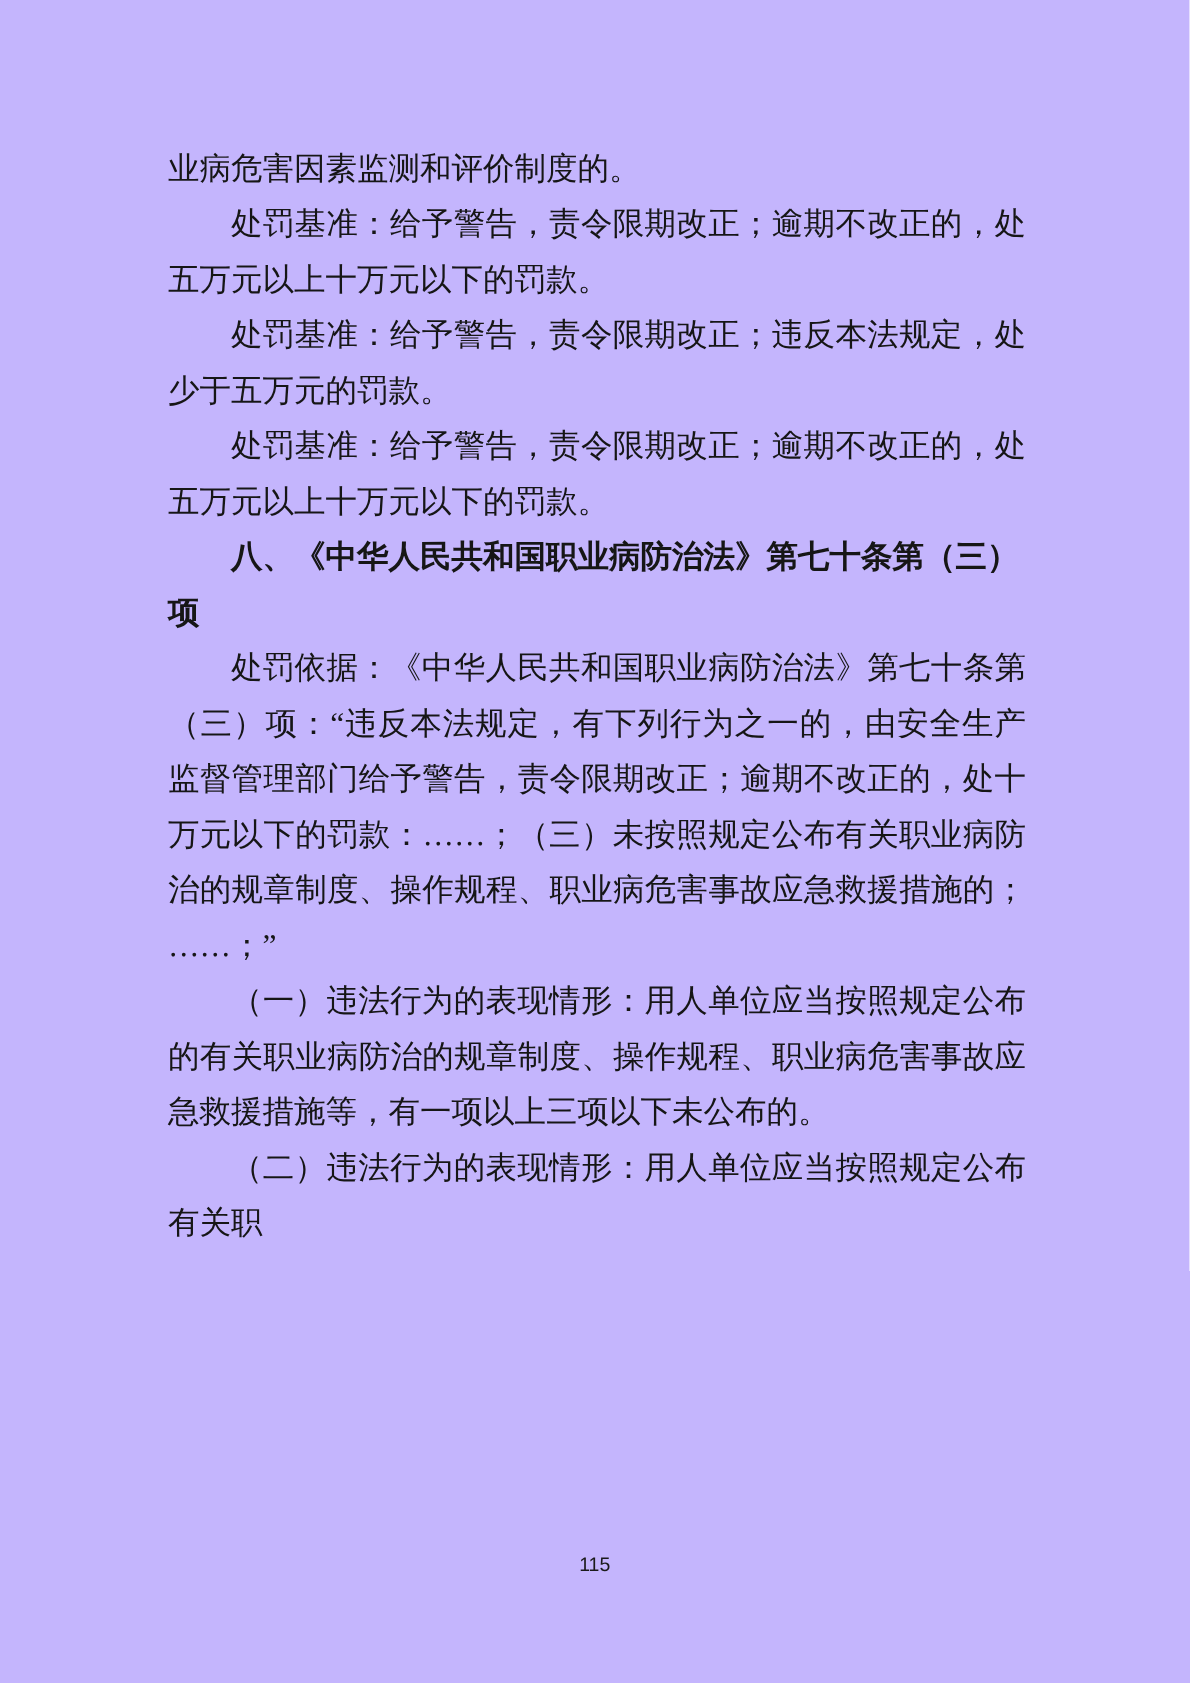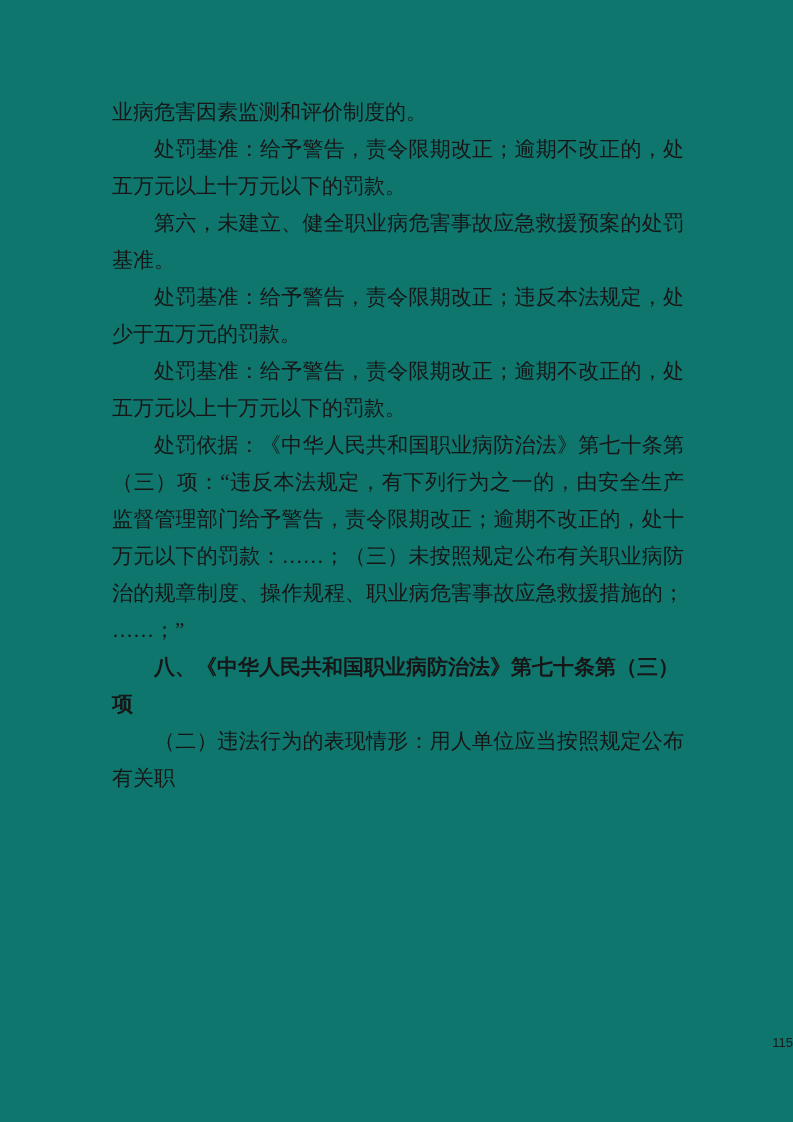--- a/index.html
+++ b/index.html
@@ -4,21 +4,21 @@
 <style>
   html, body {
     margin: 0;
     padding: 0;
     background: #ffffff;
   }
   .page {
     position: relative;
     width: 793px;
     height: 1122px;
-    background: #0f766e;
+    background: #c4b5fd;
     overflow: hidden;
     font-family: "Liberation Serif", "DejaVu Serif", serif;
     color: #161616;
   }
   .content {
     position: absolute;
     left: 112px;
     top: 94px;
     width: 572px;
     font-size: 21px;
@@ -36,34 +36,34 @@
   }
   .para.heading {
     font-weight: bold;
     text-align: left;
   }
   .page-number {
     position: absolute;
     top: 1035px;
     left: 0;
     width: 100%;
-    text-align: right;
+    text-align: center;
     font-size: 13px;
     font-family: "Liberation Sans", "DejaVu Sans", sans-serif;
     color: #1a1a1a;
   }
 </style>
 </head>
 <body>
 
 <div class="page">
   <div class="content">
     <p class="para no-indent">业病危害因素监测和评价制度的。</p>
     <p class="para">处罚基准：给予警告，责令限期改正；逾期不改正的，处五万元以上十万元以下的罚款。</p>
-    <p class="para">第六，未建立、健全职业病危害事故应急救援预案的处罚基准。</p>
     <p class="para">处罚基准：给予警告，责令限期改正；违反本法规定，处少于五万元的罚款。</p>
     <p class="para">处罚基准：给予警告，责令限期改正；逾期不改正的，处五万元以上十万元以下的罚款。</p>
+    <p class="para heading">八、《中华人民共和国职业病防治法》第七十条第（三）项</p>
     <p class="para">处罚依据：《中华人民共和国职业病防治法》第七十条第（三）项：“违反本法规定，有下列行为之一的，由安全生产监督管理部门给予警告，责令限期改正；逾期不改正的，处十万元以下的罚款：……；（三）未按照规定公布有关职业病防治的规章制度、操作规程、职业病危害事故应急救援措施的； ……；”</p>
-    <p class="para heading">八、《中华人民共和国职业病防治法》第七十条第（三）项</p>
+    <p class="para">（一）违法行为的表现情形：用人单位应当按照规定公布的有关职业病防治的规章制度、操作规程、职业病危害事故应急救援措施等，有一项以上三项以下未公布的。</p>
     <p class="para">（二）违法行为的表现情形：用人单位应当按照规定公布有关职</p>
   </div>
   <div class="page-number">115</div>
 </div>
 
 </body></html>

